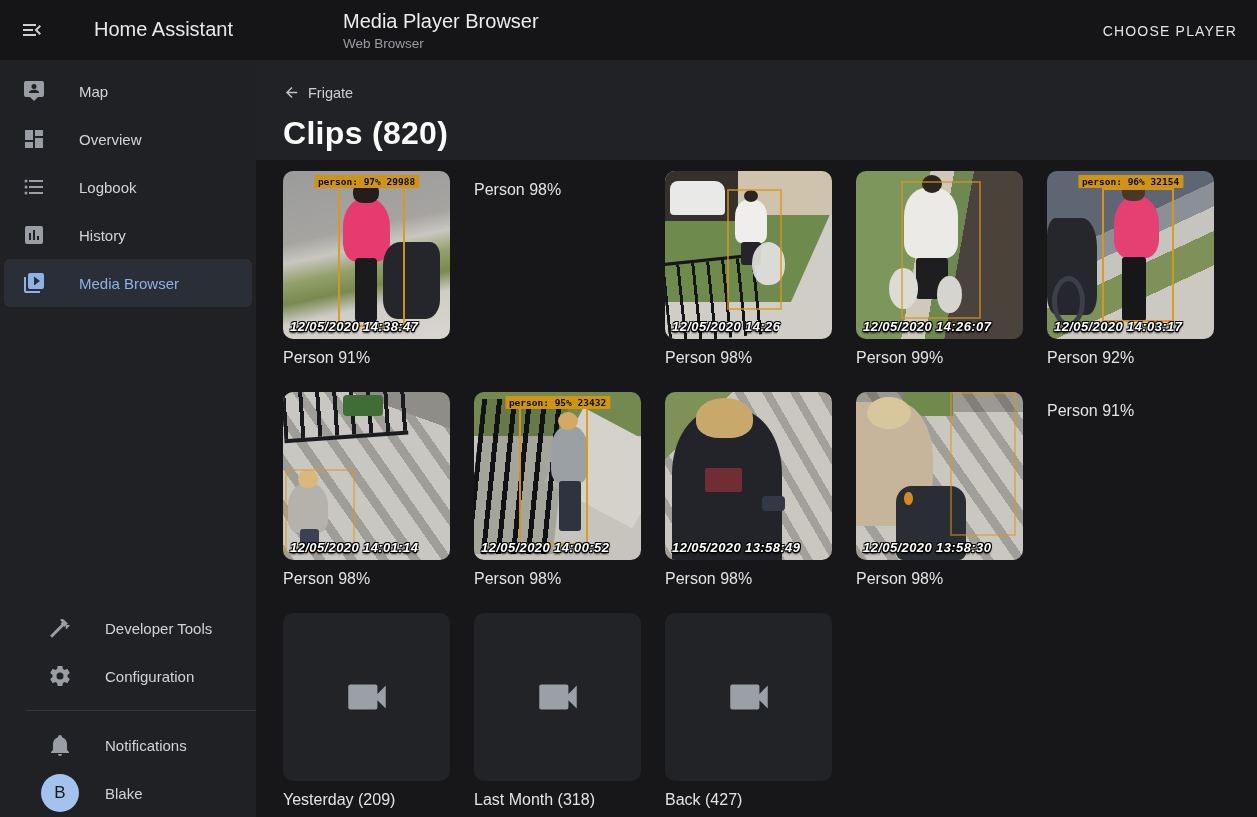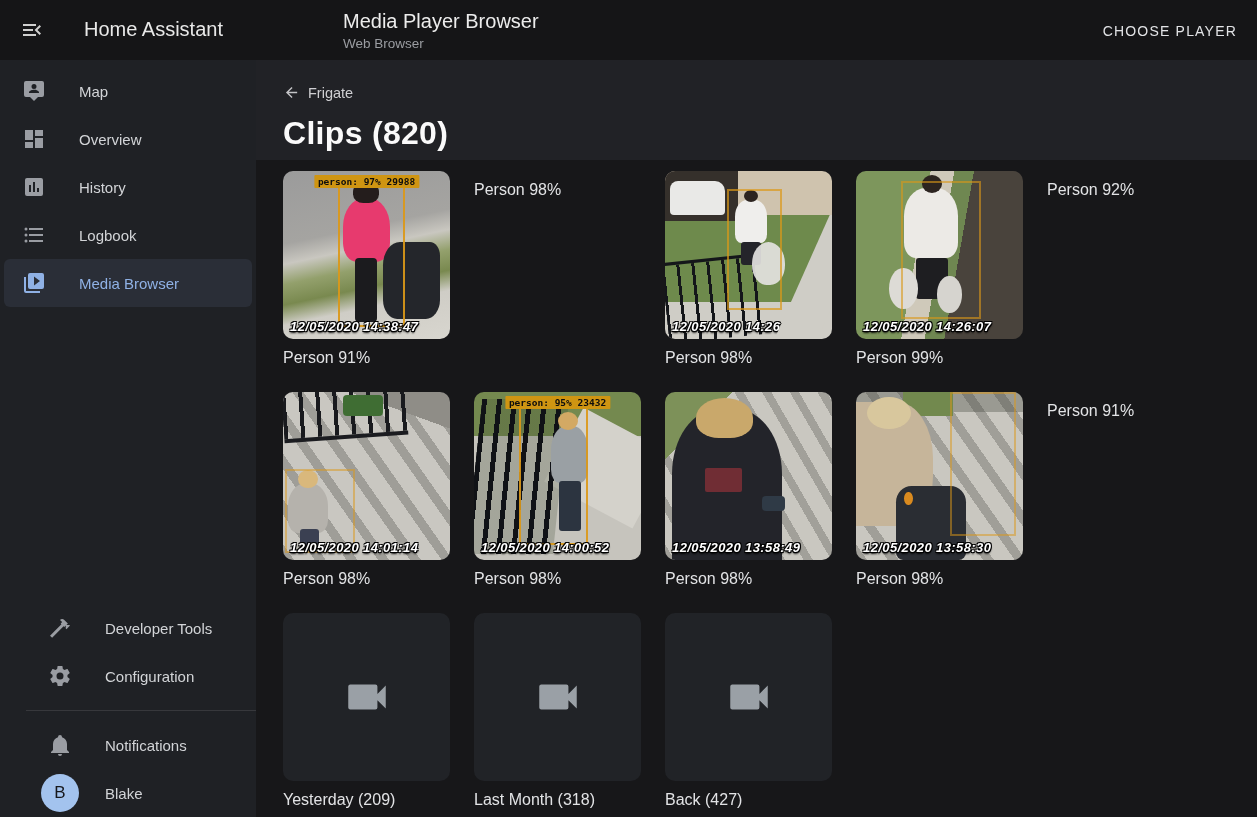--- a/index.html
+++ b/index.html
@@ -6,21 +6,21 @@
   html,body { width:1257px; height:817px; overflow:hidden; background:#171719;
     font-family:"Liberation Sans", sans-serif; }
   .app { position:relative; width:1257px; height:817px; }
 
   
   .topbar { position:absolute; top:0; left:0; width:100%; height:60px;
     background:#151517; color:#e6e6e6; z-index:5; }
   .menu-btn { position:absolute; left:14px; top:12px; width:36px; height:36px;
     border:none; background:transparent; color:#cfcfcf; cursor:pointer; padding:6px; }
   .menu-btn svg { width:24px; height:24px; }
-  .app-title { position:absolute; left:84px; top:18px; font-size:20px; color:#e8e8e8; }
+  .app-title { position:absolute; left:94px; top:18px; font-size:20px; color:#e8e8e8; }
   .page-title-block { position:absolute; left:343px; top:10px; }
   .page-title { font-size:20px; font-weight:500; color:#ececec; }
   .page-subtitle { font-size:13.5px; color:#9b9da2; margin-top:3px; }
   .choose-player { position:absolute; right:12px; top:14px; height:34px;
     background:transparent; border:none; color:#e2e3e6; font-size:14px; font-weight:500;
     letter-spacing:1.2px; cursor:pointer; font-family:inherit; padding:0 8px; }
 
   
   .sidebar { position:absolute; top:60px; left:0; width:256px; height:757px;
     background:#1f2125; display:flex; flex-direction:column; z-index:4; }
@@ -184,29 +184,29 @@
         <span>Map</span>
       </div>
       <div class="nav-item">
         <span class="ico"><svg viewBox="0 0 24 24" fill="currentColor">
               <path d="M13,3V9H21V3M13,21H21V11H13M3,21H11V15H3M3,13H11V3H3V13Z"></path>
             </svg></span>
         <span>Overview</span>
       </div>
       <div class="nav-item">
         <span class="ico"><svg viewBox="0 0 24 24" fill="currentColor">
+              <path d="M7,5H21V7H7V5M7,13V11H21V13H7M4,4.5A1.5,1.5 0 0,1 5.5,6A1.5,1.5 0 0,1 4,7.5A1.5,1.5 0 0,1 2.5,6A1.5,1.5 0 0,1 4,4.5M4,10.5A1.5,1.5 0 0,1 5.5,12A1.5,1.5 0 0,1 4,13.5A1.5,1.5 0 0,1 2.5,12A1.5,1.5 0 0,1 4,10.5M7,19V17H21V19H7M4,16.5A1.5,1.5 0 0,1 5.5,18A1.5,1.5 0 0,1 4,19.5A1.5,1.5 0 0,1 2.5,18A1.5,1.5 0 0,1 4,16.5Z"></path>
+            </svg></span>
+        <span>Logbook</span>
+      </div>
+      <div class="nav-item">
+        <span class="ico"><svg viewBox="0 0 24 24" fill="currentColor">
               <path d="M19,3H5A2,2 0 0,0 3,5V19A2,2 0 0,0 5,21H19A2,2 0 0,0 21,19V5A2,2 0 0,0 19,3M9,17H7V10H9V17M13,17H11V7H13V17M17,17H15V13H17V17Z"></path>
             </svg></span>
         <span>History</span>
-      </div>
-      <div class="nav-item">
-        <span class="ico"><svg viewBox="0 0 24 24" fill="currentColor">
-              <path d="M7,5H21V7H7V5M7,13V11H21V13H7M4,4.5A1.5,1.5 0 0,1 5.5,6A1.5,1.5 0 0,1 4,7.5A1.5,1.5 0 0,1 2.5,6A1.5,1.5 0 0,1 4,4.5M4,10.5A1.5,1.5 0 0,1 5.5,12A1.5,1.5 0 0,1 4,13.5A1.5,1.5 0 0,1 2.5,12A1.5,1.5 0 0,1 4,10.5M7,19V17H21V19H7M4,16.5A1.5,1.5 0 0,1 5.5,18A1.5,1.5 0 0,1 4,19.5A1.5,1.5 0 0,1 2.5,18A1.5,1.5 0 0,1 4,16.5Z"></path>
-            </svg></span>
-        <span>Logbook</span>
       </div>
       <div class="nav-item selected">
         <span class="ico"><svg viewBox="0 0 24 24" fill="currentColor">
               <path d="M4,6H2V20A2,2 0 0,0 4,22H18V20H4V6M20,2H8A2,2 0 0,0 6,4V16A2,2 0 0,0 8,18H20A2,2 0 0,0 22,16V4A2,2 0 0,0 20,2M12,14.5V5.5L18,10L12,14.5Z"></path>
             </svg></span>
         <span>Media Browser</span>
       </div>
     </div>
 
     <div class="nav-bottom">
@@ -281,20 +281,28 @@
             <div class="shape p1"></div>
               <div class="shape p2"></div>
               <div class="shape p3"></div>
             <div class="bbox"></div>
 
             <div class="ts">12/05/2020 14:26:07</div>
           </div>
           <div class="caption">Person 99%</div>
         </div>
         <div class="cell">
+          <div class="tile s5">
+            <div class="shape p3"></div>
+              <div class="shape p1"></div>
+              <div class="shape p2"></div>
+            <div class="bbox"></div>
+            <div class="chip">person: 96% 32154</div>
+            <div class="ts">12/05/2020 14:03:17</div>
+          </div>
           <div class="caption">Person 92%</div>
         </div>
       </div>
 
       <div class="grid-row">
         <div class="cell">
           <div class="tile s6">
             <div class="shape p1"></div>
               <div class="shape p3"></div>
               <div class="shape p2"></div>

